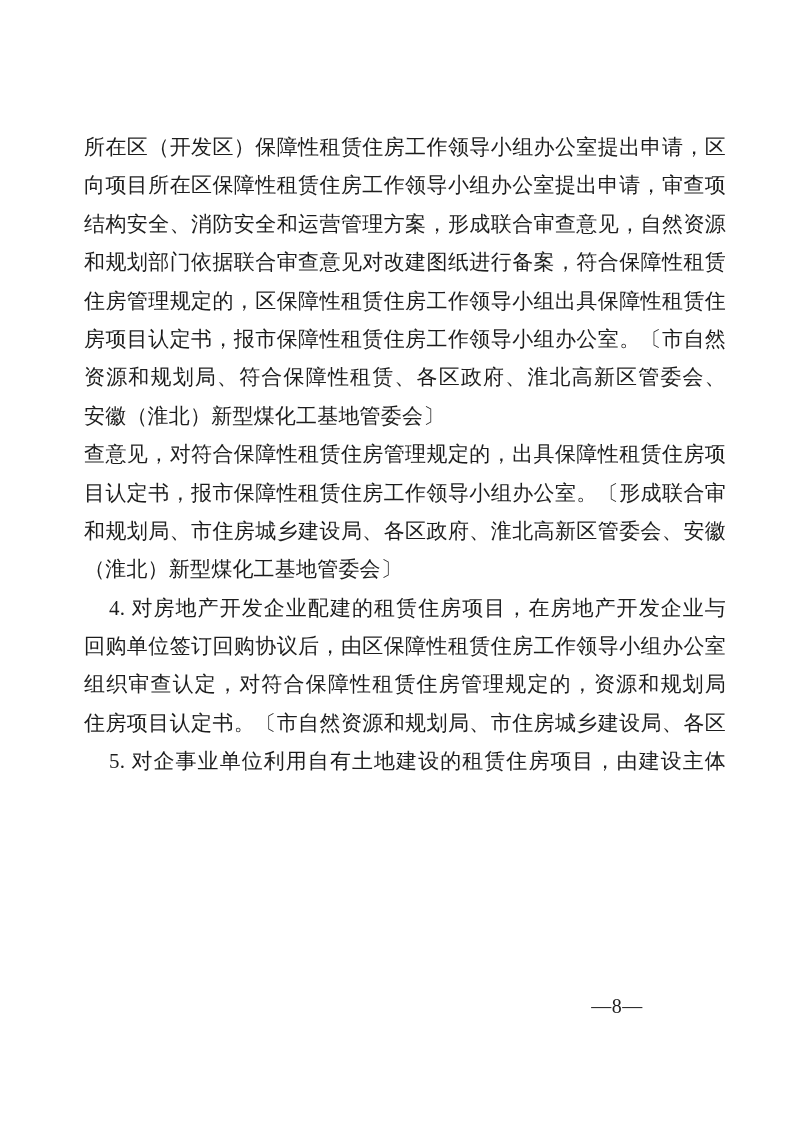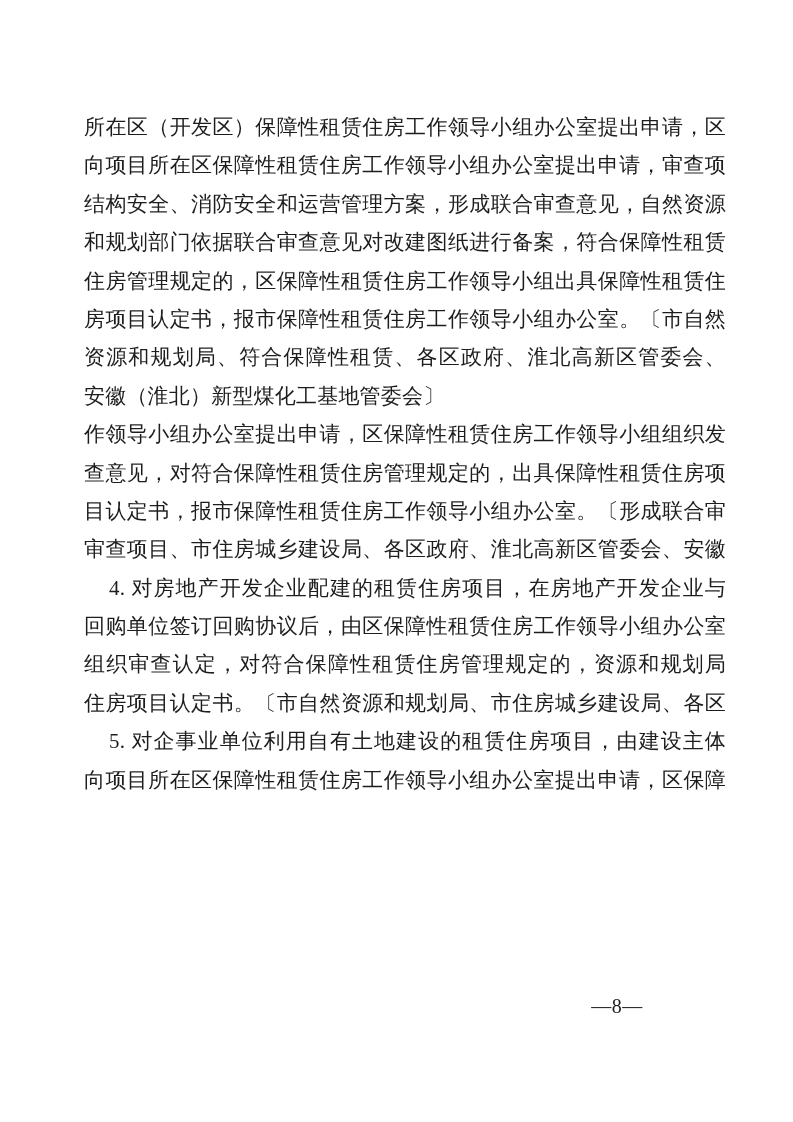--- a/index.html
+++ b/index.html
@@ -12,21 +12,21 @@
     width: 793px;
     height: 1122px;
     background: #ffffff;
     overflow: hidden;
     font-family: "Liberation Serif", serif;
     color: #1d1d1d;
   }
   .text-block {
     position: absolute;
     left: 84px;
-    top: 108px;
+    top: 128px;
     width: 642px;
   }
   .line {
     height: 38.4px;
     line-height: 38.4px;
     font-size: 21px;
     overflow: hidden;
     text-align: justify;
     text-align-last: justify;
     text-justify: inter-character;
@@ -58,25 +58,24 @@
 <div class="page">
   <main class="text-block">
       <div class="line">所在区（开发区）保障性租赁住房工作领导小组办公室提出申请，区</div>
       <div class="line">向项目所在区保障性租赁住房工作领导小组办公室提出申请，审查项目</div>
       <div class="line">结构安全、消防安全和运营管理方案，形成联合审查意见，自然资源</div>
       <div class="line">和规划部门依据联合审查意见对改建图纸进行备案，符合保障性租赁</div>
       <div class="line">住房管理规定的，区保障性租赁住房工作领导小组出具保障性租赁住</div>
       <div class="line">房项目认定书，报市保障性租赁住房工作领导小组办公室。〔市自然</div>
       <div class="line">资源和规划局、符合保障性租赁、各区政府、淮北高新区管委会、</div>
       <div class="line end">安徽（淮北）新型煤化工基地管委会〕</div>
-      <div class="line">作领导小组办公室提出申请，区保障性租赁住房工作领导小组组织发</div>
       <div class="line">查意见，对符合保障性租赁住房管理规定的，出具保障性租赁住房项</div>
       <div class="line">目认定书，报市保障性租赁住房工作领导小组办公室。〔形成联合审</div>
-      <div class="line">审查项目、市住房城乡建设局、各区政府、淮北高新区管委会、安徽</div>
+      <div class="line">和规划局、市住房城乡建设局、各区政府、淮北高新区管委会、安徽</div>
+      <div class="line end">（淮北）新型煤化工基地管委会〕</div>
       <div class="line indent">4. 对房地产开发企业配建的租赁住房项目，在房地产开发企业与</div>
       <div class="line">回购单位签订回购协议后，由区保障性租赁住房工作领导小组办公室</div>
       <div class="line">组织审查认定，对符合保障性租赁住房管理规定的，资源和规划局</div>
       <div class="line">住房项目认定书。〔市自然资源和规划局、市住房城乡建设局、各区</div>
       <div class="line indent">5. 对企事业单位利用自有土地建设的租赁住房项目，由建设主体</div>
-      <div class="line">向项目所在区保障性租赁住房工作领导小组办公室提出申请，区保障</div>
     </main>
   <div class="page-number">—8—</div>
 </div>
 
 </body></html>

